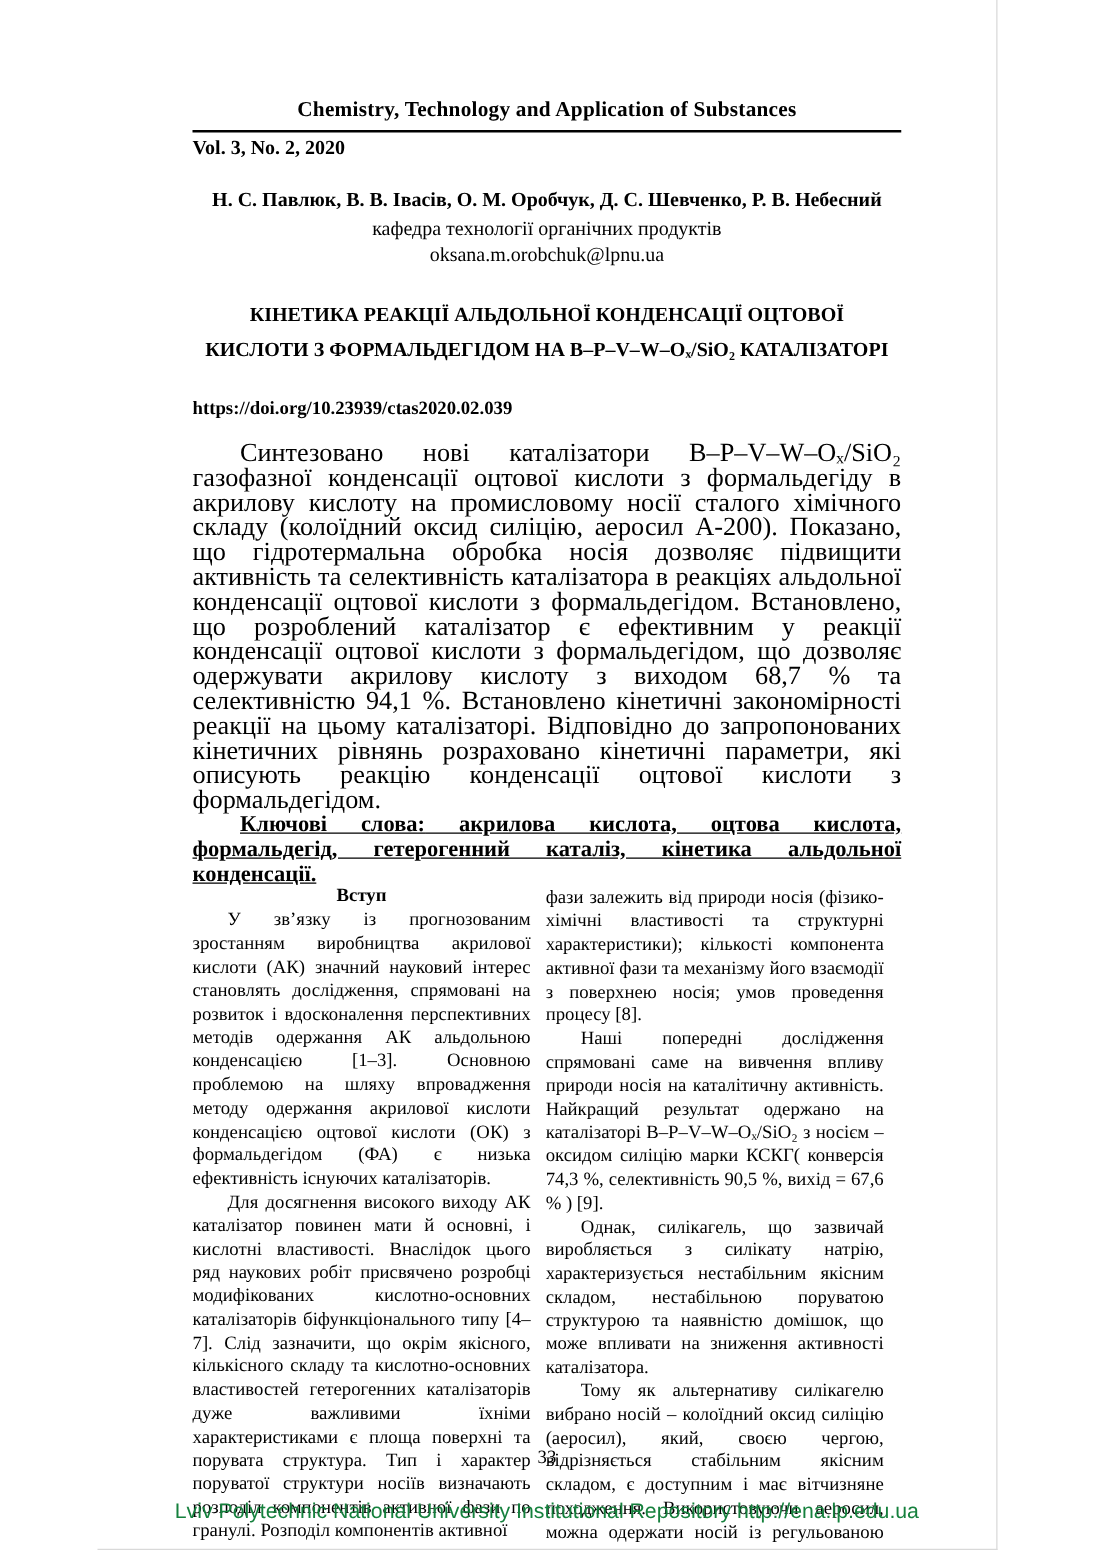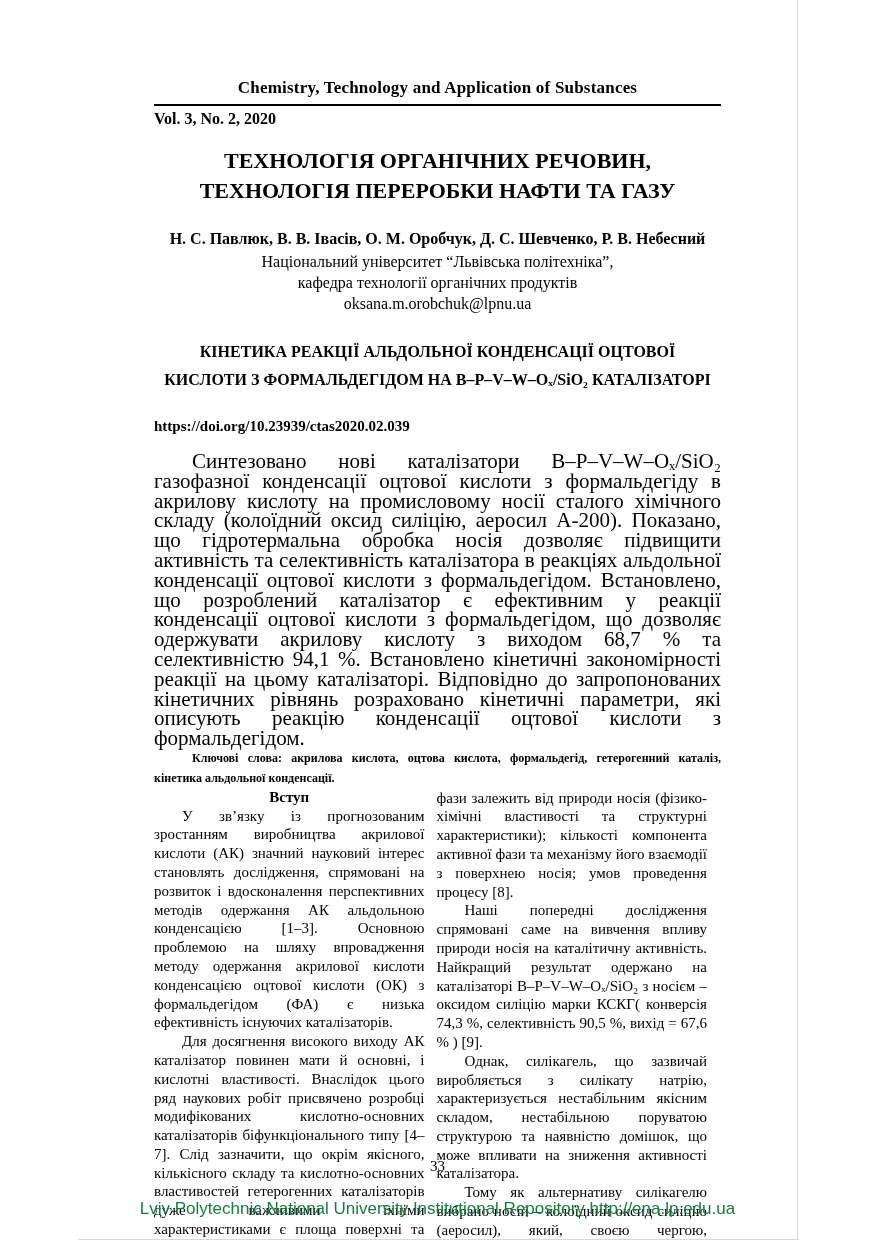--- a/index.html
+++ b/index.html
@@ -74,24 +74,25 @@
   .abstract {
     margin-top: 17px;
     font-weight: normal;
     font-size: 21px;
     line-height: 19.8px;
     text-align: justify;
     text-indent: 38px;
   }
   .keywords {
     font-weight: bold;
-    font-size: 12px;
+    font-size: 18px;
     line-height: 19.8px;
     text-align: justify;
     text-indent: 38px;
+    text-decoration: underline;
   }
 
   .columns {
     margin-top: 0;
     display: flex;
     gap: 12px;
   }
   .col { width: calc(50% - 13px); }
   .intro-heading {
     text-align: center;
@@ -128,29 +129,24 @@
 
 <div class="page">
   <div class="content">
 
     <header>
       <div class="journal-title">Chemistry, Technology and Application of Substances</div>
       <div class="header-rule"></div>
       <div class="volume-line">Vol. 3, No. 2, 2020</div>
     </header>
 
-    <h1 class="section-heading">
-      <span class="block">ТЕХНОЛОГІЯ ОРГАНІЧНИХ РЕЧОВИН,</span>
-      <span class="block">ТЕХНОЛОГІЯ ПЕРЕРОБКИ НАФТИ ТА ГАЗУ</span>
-    </h1>
 
     <div class="authors">Н. С. Павлюк, В. В. Івасів, О. М. Оробчук, Д. С. Шевченко, Р. В. Небесний</div>
 
     <div class="affiliation">
-      <div>Національний університет “Львівська політехніка”,</div>
       <div>кафедра технології органічних продуктів</div>
       <div>oksana.m.orobchuk@lpnu.ua</div>
     </div>
 
     <h2 class="article-title">
       <span class="block">КІНЕТИКА РЕАКЦІЇ АЛЬДОЛЬНОЇ КОНДЕНСАЦІЇ ОЦТОВОЇ</span>
       <span class="block">КИСЛОТИ З ФОРМАЛЬДЕГІДОМ НА B–P–V–W–Oₓ/SiO₂ КАТАЛІЗАТОРІ</span>
     </h2>
 
     <div class="doi">https://doi.org/10.23939/ctas2020.02.039</div>

